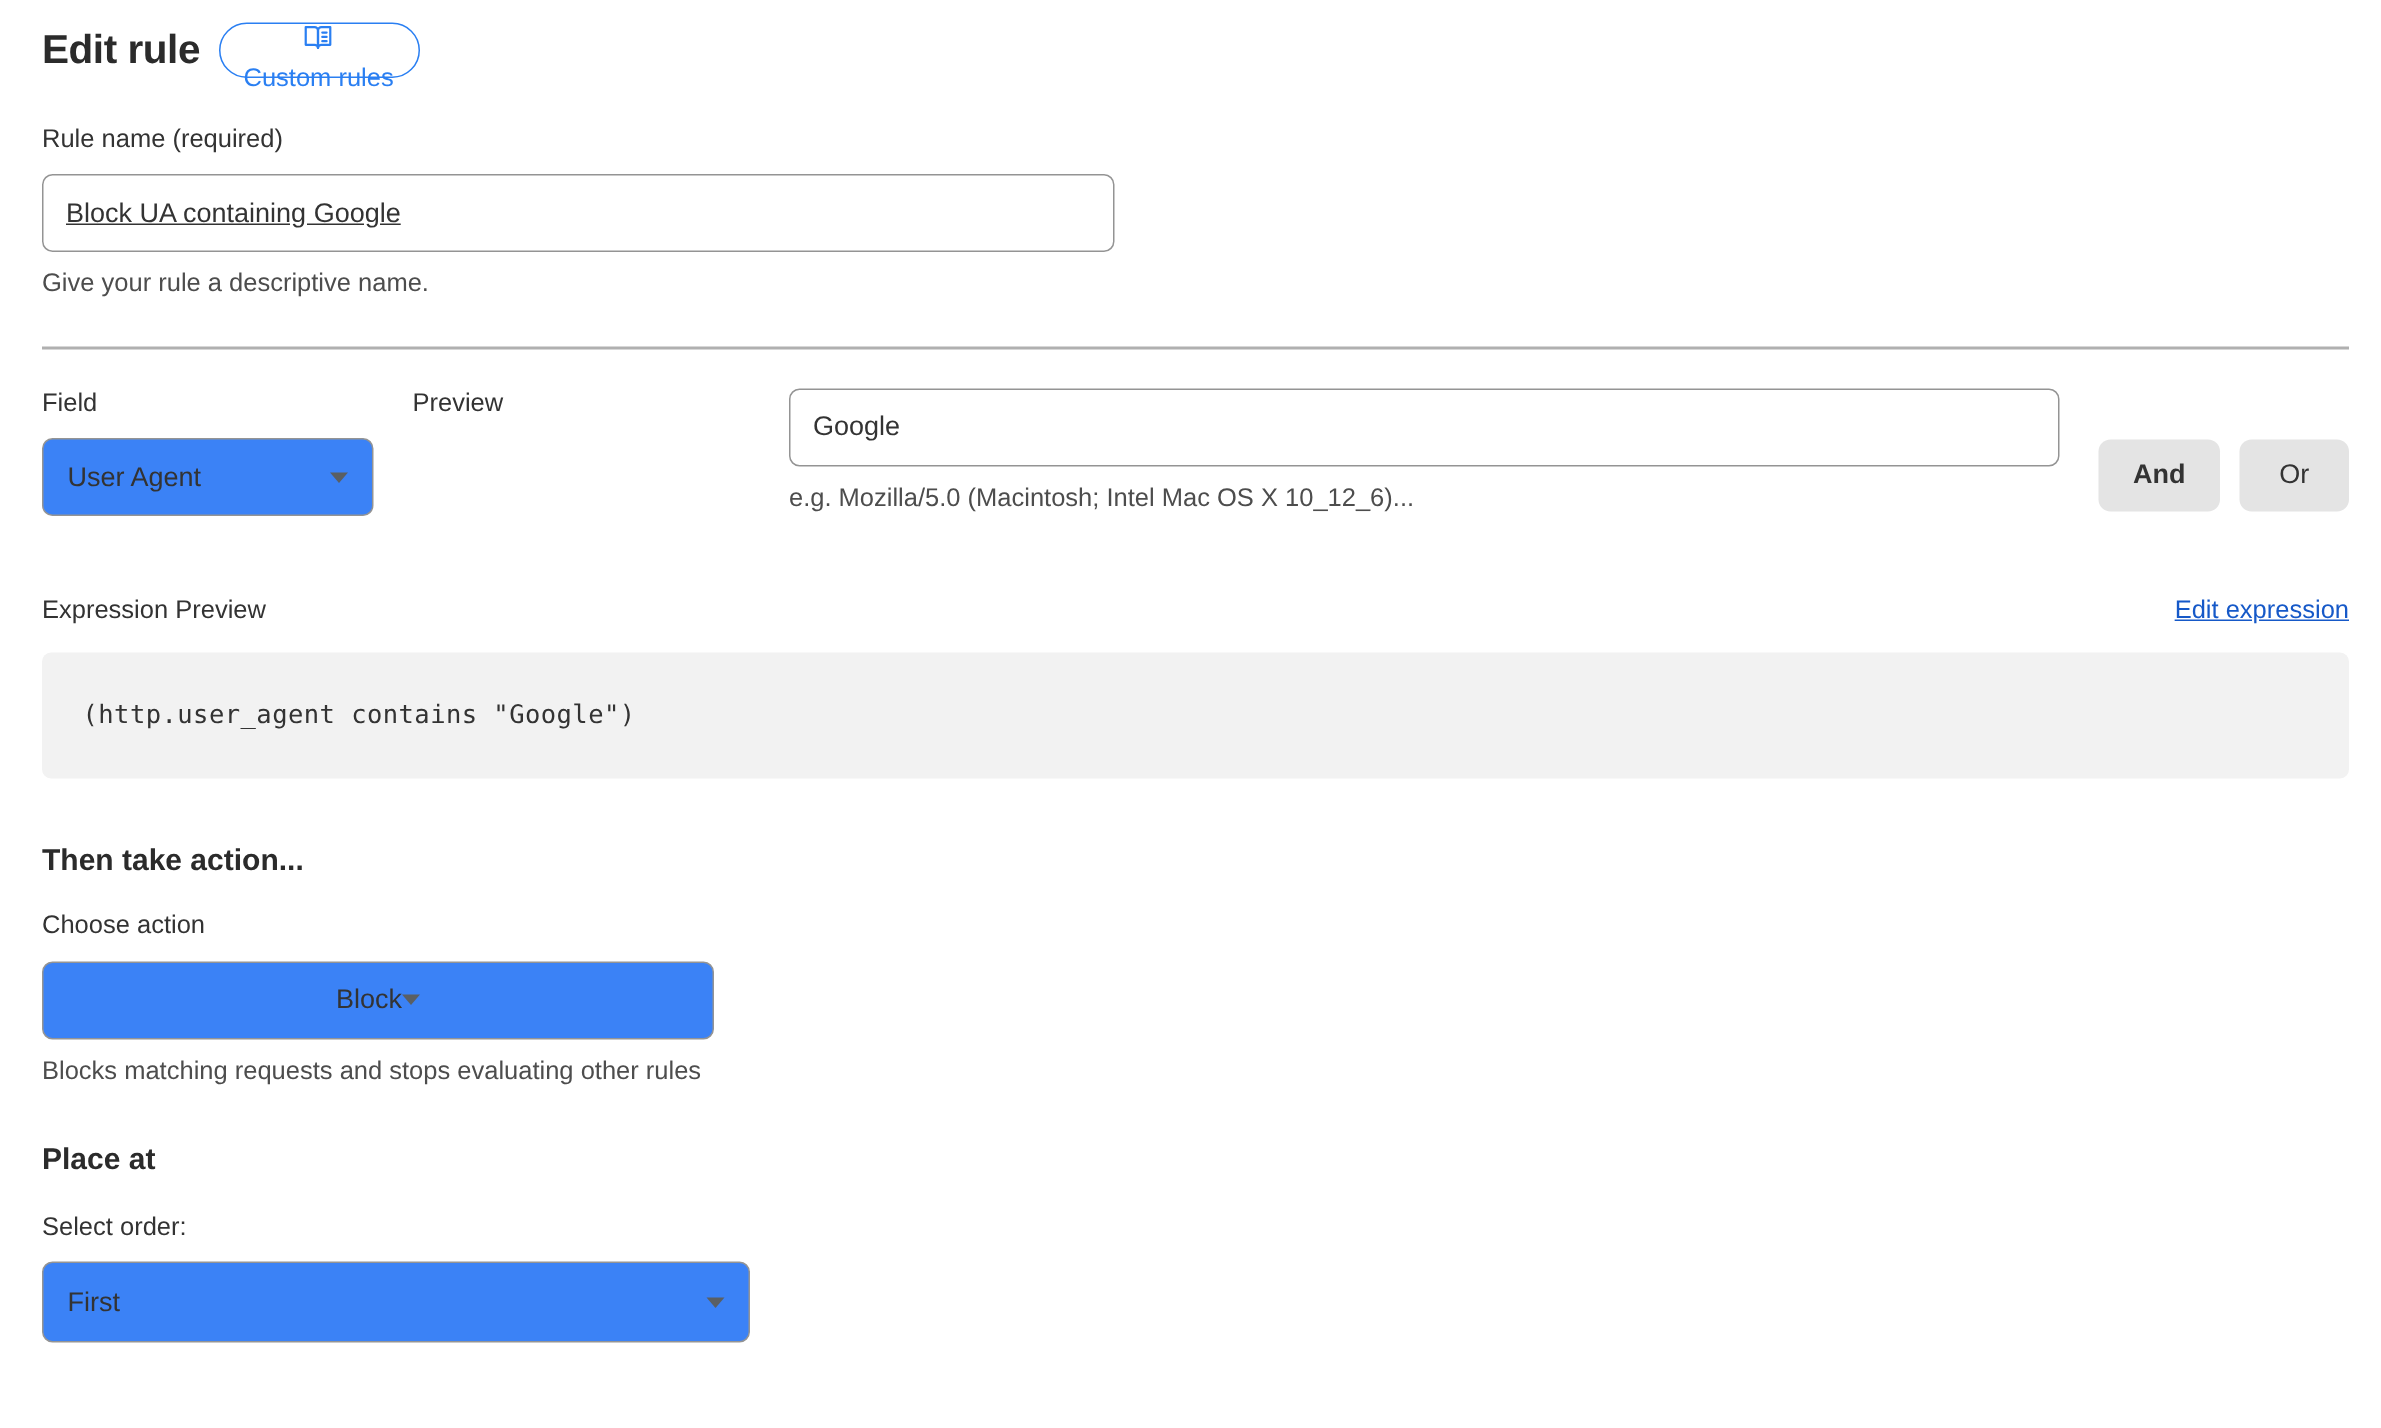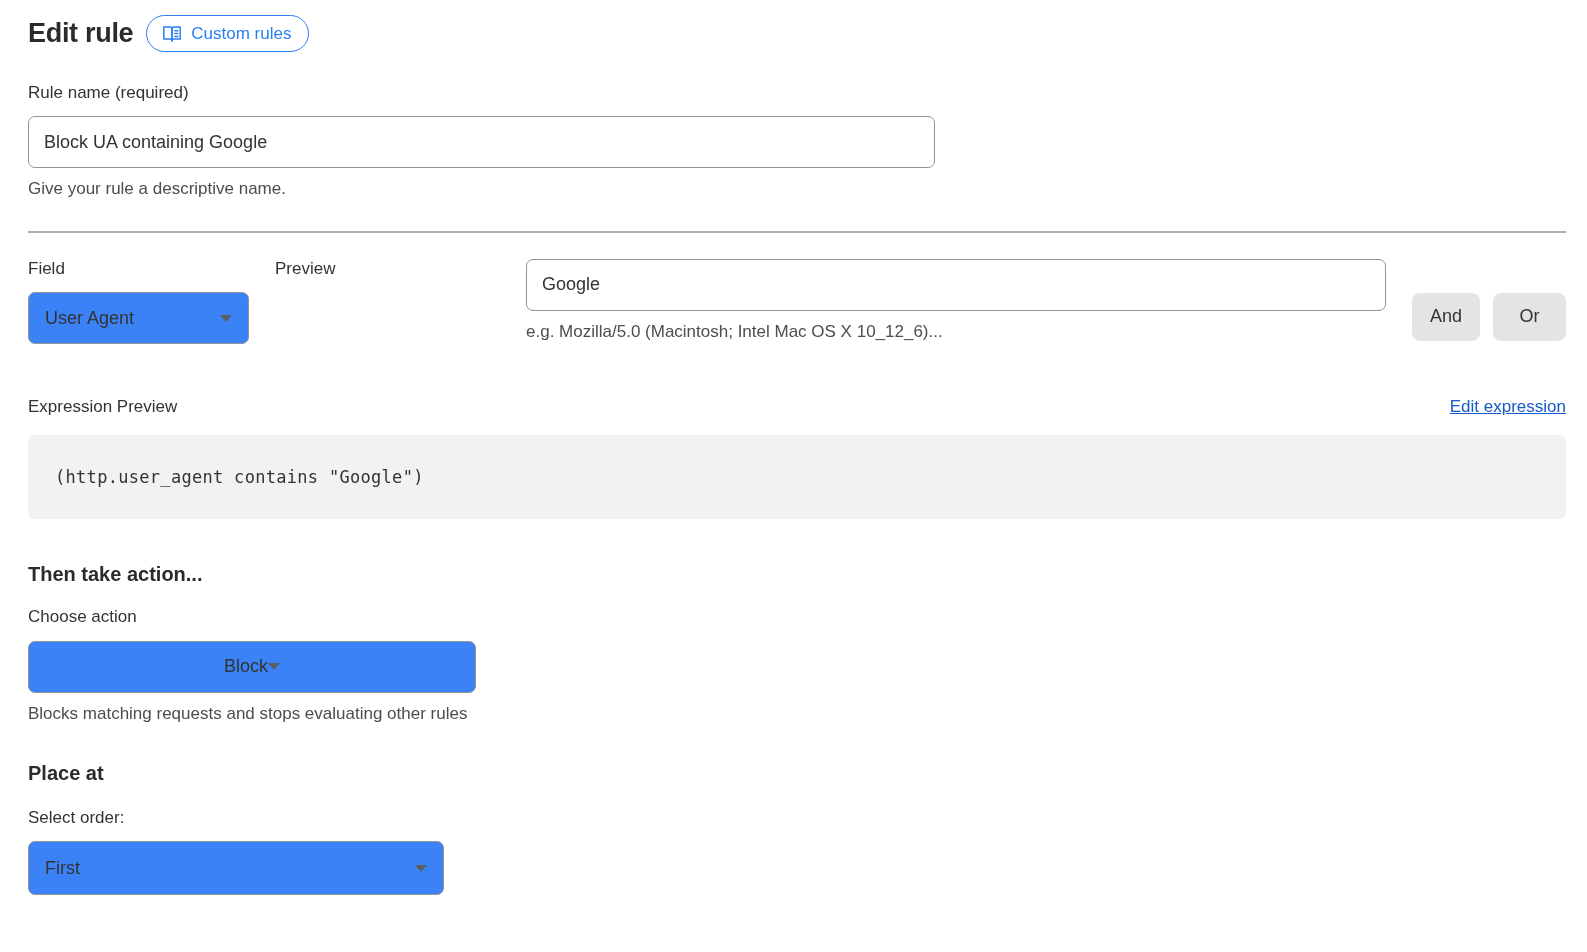--- a/index.html
+++ b/index.html
@@ -14,35 +14,35 @@
   .page { padding: 15px 21px 0 28px; }
 
   
   .header-row { display: flex; align-items: center; gap: 13px; margin-bottom: 31px; }
   .page-title { font-size: 27px; font-weight: 700; margin: 0; color: #2b2b2b; letter-spacing: -0.3px; }
   .pill-btn {
     display: inline-flex; align-items: center; gap: 9px;
     height: 37px; padding: 0 17px 0 15px;
     border: 1.5px solid #2a7ff2; border-radius: 19px;
     background: #ffffff; color: #2a7ff2;
-    font-size: 17px; font-family: inherit; cursor: pointer; line-height: 1;
+    font-size: 17px; font-family: inherit; cursor: pointer; line-height: 1; flex-direction: column;
   }
   .pill-btn svg { display: block; }
 
   
   .field-label { font-size: 17px; color: #333333; margin-bottom: 13px; line-height: 1.2; }
   .helper { font-size: 17px; color: #4d4d4d; margin-top: 11px; line-height: 1.2; }
 
   
   .text-input {
     height: 52px; border: 1px solid #949494; border-radius: 7px;
     font-size: 18px; font-family: inherit; color: #333333;
     padding: 0 15px; background: #ffffff; display: block; width: 100%;
   }
-  .rule-name-input { width: 907px; }
+  .rule-name-input { width: 715px; text-decoration: underline; }
   .select-box {
     height: 52px; border: 1px solid #949494; border-radius: 7px;
     background: #3b82f6; display: flex; align-items: center;
     justify-content: space-between; padding: 0 16px;
     font-size: 18px; cursor: pointer;
   }
   .caret {
     width: 0; height: 0; flex: none;
     border-left: 6px solid transparent; border-right: 6px solid transparent;
     border-top: 7px solid #5a5f63;
@@ -54,21 +54,21 @@
   .condition-row { display: flex; gap: 26px; align-items: flex-start; }
   .col-field { width: 221px; flex: none; }
   .col-operator { width: 225px; flex: none; }
   .col-value { flex: 1 1 auto; min-width: 0; }
   .col-connectors { flex: none; padding-top: 32px; display: flex; gap: 13px; }
   .gray-btn {
     height: 48px; margin-top: 2px; border: none; border-radius: 8px;
     background: #e4e4e4; color: #333333; font-size: 18px;
     font-family: inherit; cursor: pointer; padding: 0;
   }
-  .and-btn { width: 68px; }
+  .and-btn { width: 81px; font-weight: bold; }
   .or-btn { width: 73px; }
 
   
   .expr-header {
     margin-top: 53px; display: flex; justify-content: space-between;
     align-items: flex-end; font-size: 17px;
   }
   .expr-link { color: #1659c8; text-decoration: underline; cursor: pointer; font-size: 17px; }
   .code-box {
     margin-top: 18px; background: #f2f2f2; border-radius: 6px;
@@ -79,21 +79,21 @@
     font-size: 17px; color: #333333; letter-spacing: 0.3px;
   }
 
   
   .section-heading { font-size: 20px; font-weight: 700; color: #2b2b2b; margin: 0; }
   .action-heading { margin-top: 44px; }
   .action-label { margin-top: 21px; }
   .action-select { width: 448px; justify-content: center; }
   .place-heading { margin-top: 38px; }
   .order-label { margin-top: 23px; }
-  .order-select { width: 416px; height: 54px; }
+  .order-select { width: 472px; height: 54px; }
 </style>
 </head>
 <body>
 
 <div class="page">
 
   <div class="header-row">
     <h1 class="page-title">Edit rule</h1>
     <button class="pill-btn">
       <span>

